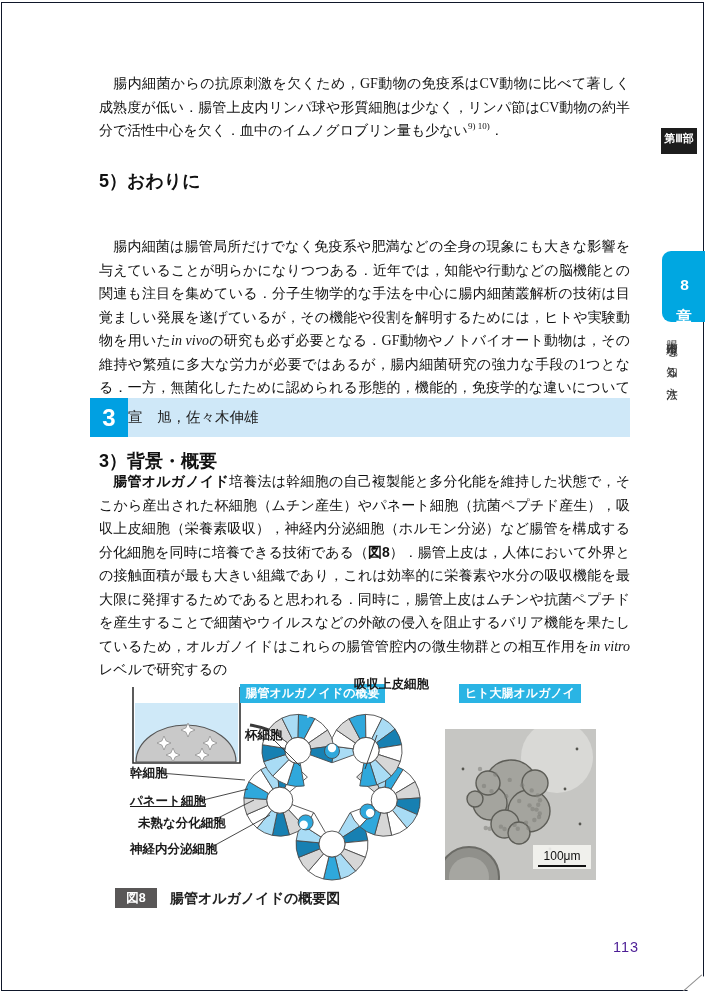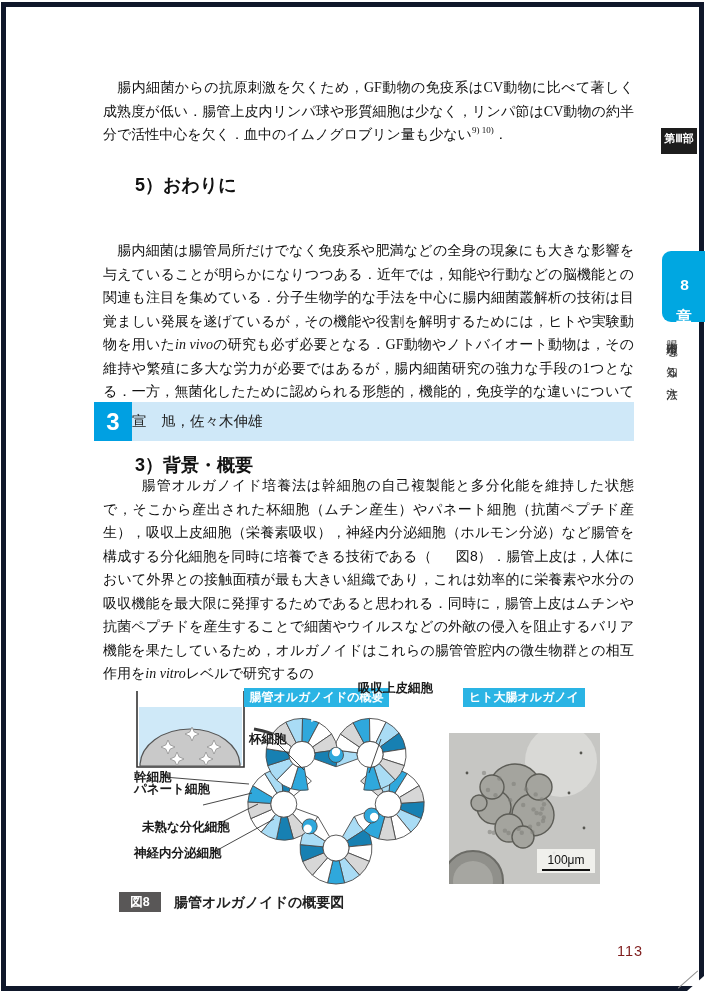--- a/index.html
+++ b/index.html
@@ -1,38 +1,38 @@
 <!DOCTYPE html>
 <html><head>
 <meta charset="utf-8">
 <style>
   html,body{margin:0;padding:0;background:#fff;}
   body{width:709px;height:1000px;position:relative;font-family:"Liberation Serif",serif;color:#1a1a1a;}
   .page{position:absolute;left:1px;top:2px;width:703px;height:989px;background:#fff;
-        border:5px solid #0f172a;box-sizing:border-box;
+        border:1px solid #0f172a;box-sizing:border-box;
         clip-path:polygon(0 0,100% 0,100% calc(100% - 15px),calc(100% - 17px) 100%,0 100%);}
   .corner-line{position:absolute;right:-2px;bottom:6px;width:26px;height:0;border-top:1px solid #8f8f8f;transform:rotate(-41deg);}
   .para{position:absolute;left:97px;width:531px;font-size:14px;line-height:23.5px;text-align:justify;color:#111;}
   .para i{font-family:"Liberation Serif",serif;font-style:italic;}
-  .para b{font-family:"Liberation Sans",sans-serif;font-weight:normal;margin-left:24px;}
+  .para b{font-family:"Liberation Sans",sans-serif;font-weight:bold;}
   .para sup{font-size:9px;vertical-align:super;line-height:0;}
-  .h-sub{position:absolute;left:97px;font-family:"Liberation Sans",sans-serif;font-weight:bold;font-size:18px;color:#111;margin-left:32px;}
+  .h-sub{position:absolute;left:97px;font-family:"Liberation Sans",sans-serif;font-weight:bold;font-size:18px;color:#111;}
   .secbar{position:absolute;left:88px;top:395px;width:540px;height:39px;background:#cfe8f8;display:flex;align-items:center;}
   .secnum{width:38px;height:39px;background:#00a0e2;color:#fff;font-family:"Liberation Sans",sans-serif;
           font-weight:bold;font-size:24px;display:flex;align-items:center;justify-content:center;}
   .sectitle{font-family:"Liberation Sans",sans-serif;font-weight:bold;font-size:20px;color:#1a1a1a;padding-left:13px;flex:1;}
   .secauthors{font-size:14.5px;color:#222;padding-right:21px;font-family:"Liberation Serif",serif;}
   .badge{position:absolute;height:19px;background:#2ab4e4;color:#fff;font-family:"Liberation Sans",sans-serif;
          font-weight:bold;font-size:12px;line-height:19px;text-align:center;}
   .flabel{position:absolute;font-family:"Liberation Sans",sans-serif;font-weight:600;font-size:12.5px;color:#1a1a1a;white-space:nowrap;}
   .cap-tag{position:absolute;left:113px;top:885px;width:42px;height:20px;background:#595757;color:#fff;
            font-family:"Liberation Sans",sans-serif;font-weight:bold;font-size:12.5px;line-height:20px;text-align:center;}
   .cap-text{position:absolute;left:168px;top:887px;font-family:"Liberation Sans",sans-serif;font-weight:bold;font-size:14px;color:#222;}
   .pagenum{position:absolute;left:600px;top:936px;width:48px;text-align:center;font-family:"Liberation Sans",sans-serif;
-           font-size:14.5px;letter-spacing:1px;color:#7f1d1d;}
+           font-size:14.5px;letter-spacing:1px;color:#4c1d95;}
   .part-tab{position:absolute;left:661px;top:128px;width:36px;height:26px;background:#1d1d1d;color:#fff;
             font-family:"Liberation Sans",sans-serif;font-weight:bold;font-size:11px;line-height:21px;text-align:center;}
   .chap-tab{position:absolute;left:662px;top:251px;width:43px;height:71px;background:#00a7e1;border-radius:9px 0 0 9px;
             color:#fff;font-family:"Liberation Sans",sans-serif;font-weight:bold;font-size:15.5px;
             writing-mode:vertical-rl;text-orientation:upright;display:flex;align-items:center;justify-content:center;letter-spacing:2px;}
   .chap-title{position:absolute;left:664px;top:331px;height:150px;writing-mode:vertical-rl;
               font-family:"Liberation Sans",sans-serif;font-size:11.5px;color:#333;letter-spacing:1.5px;}
   svg{position:absolute;}
   .abs{position:absolute;}
 </style>
@@ -139,21 +139,21 @@
         <line x1="106" y1="142" x2="152" y2="119" stroke="#333" stroke-width="0.9"></line>
         <line x1="106" y1="168" x2="168" y2="134" stroke="#333" stroke-width="0.9"></line>
       </svg>
 
     <div class="badge" style="left:238px;top:681px;width:145px;">腸管オルガノイドの概要図</div>
     <div class="badge" style="left:457px;top:681px;width:122px;">ヒト大腸オルガノイド</div>
 
     <div class="flabel" style="left:243px;top:724px;">杯細胞</div>
     <div class="flabel" style="left:352px;top:673px;">吸収上皮細胞</div>
     <div class="flabel" style="left:128px;top:762px;">幹細胞</div>
-    <div class="flabel" style="left:128px;top:774px;">パネート細胞</div>
+    <div class="flabel" style="left:128px;top:790px;text-decoration:underline;">パネート細胞</div>
     <div class="flabel" style="left:136px;top:812px;">未熟な分化細胞</div>
     <div class="flabel" style="left:128px;top:838px;">神経内分泌細胞</div>
 
     <svg id="micro-svg" class="abs" style="left:443px;top:726px;" width="151" height="151" viewBox="0 0 151 151">
         <rect x="0" y="0" width="151" height="151" fill="#c6c6c3"></rect>
         <circle cx="112" cy="28" r="36" fill="#d9d9d6"></circle>
         <circle cx="24" cy="148" r="30" fill="#90908b" stroke="#6b6b66" stroke-width="2"></circle>
         <circle cx="24" cy="148" r="20" fill="#a6a6a1"></circle>
         <circle cx="66" cy="58" r="27" fill="#a4a49e" stroke="#5d5d57" stroke-width="1.4"></circle>
         <circle cx="45" cy="74" r="17" fill="#a4a49e" stroke="#5d5d57" stroke-width="1.4"></circle>

